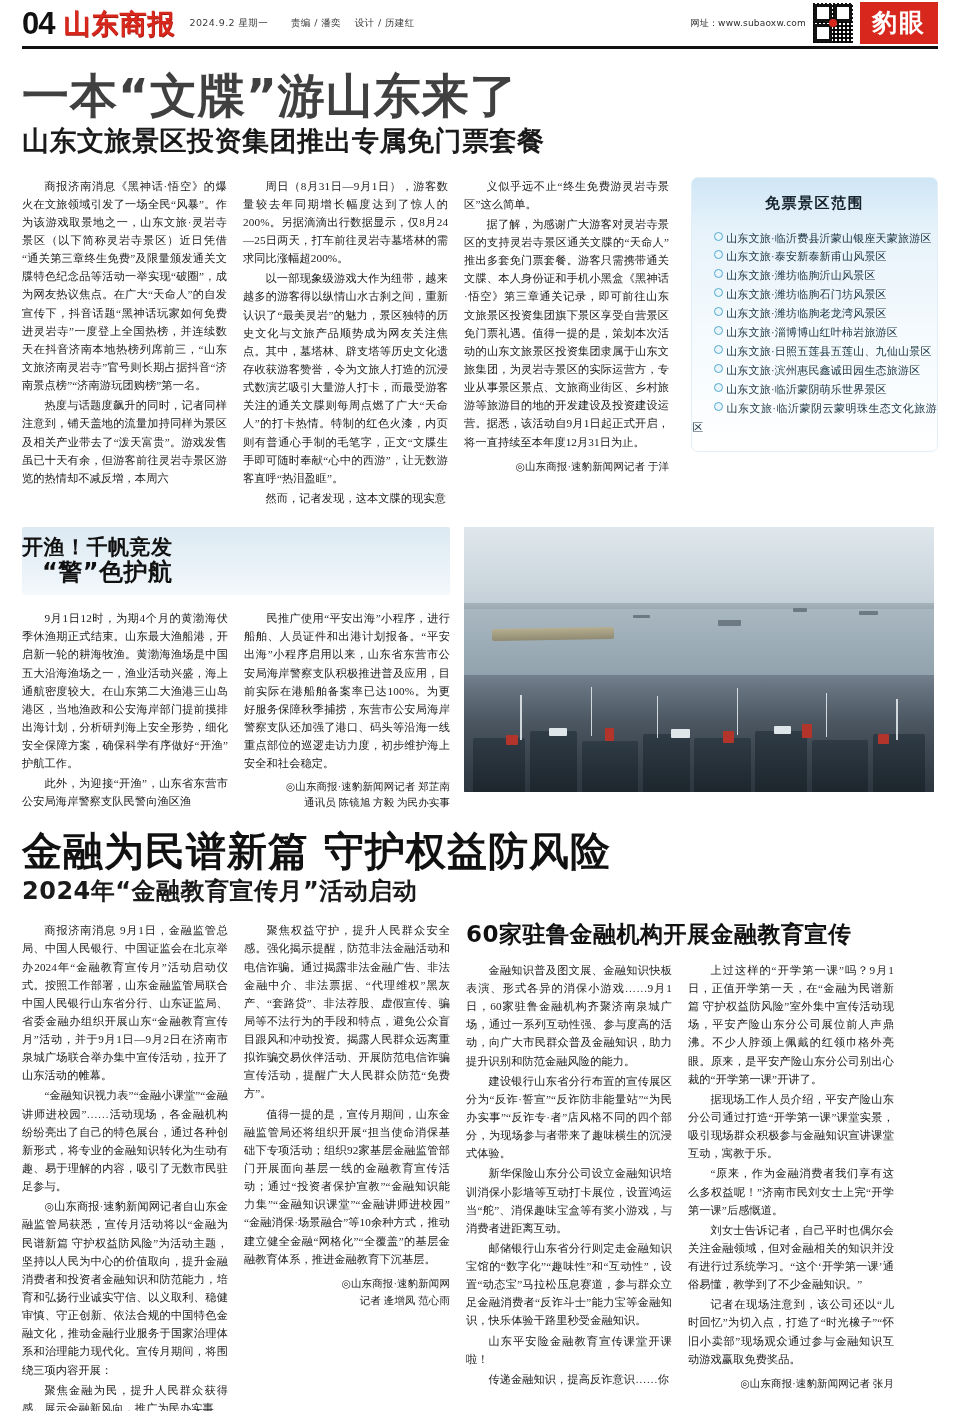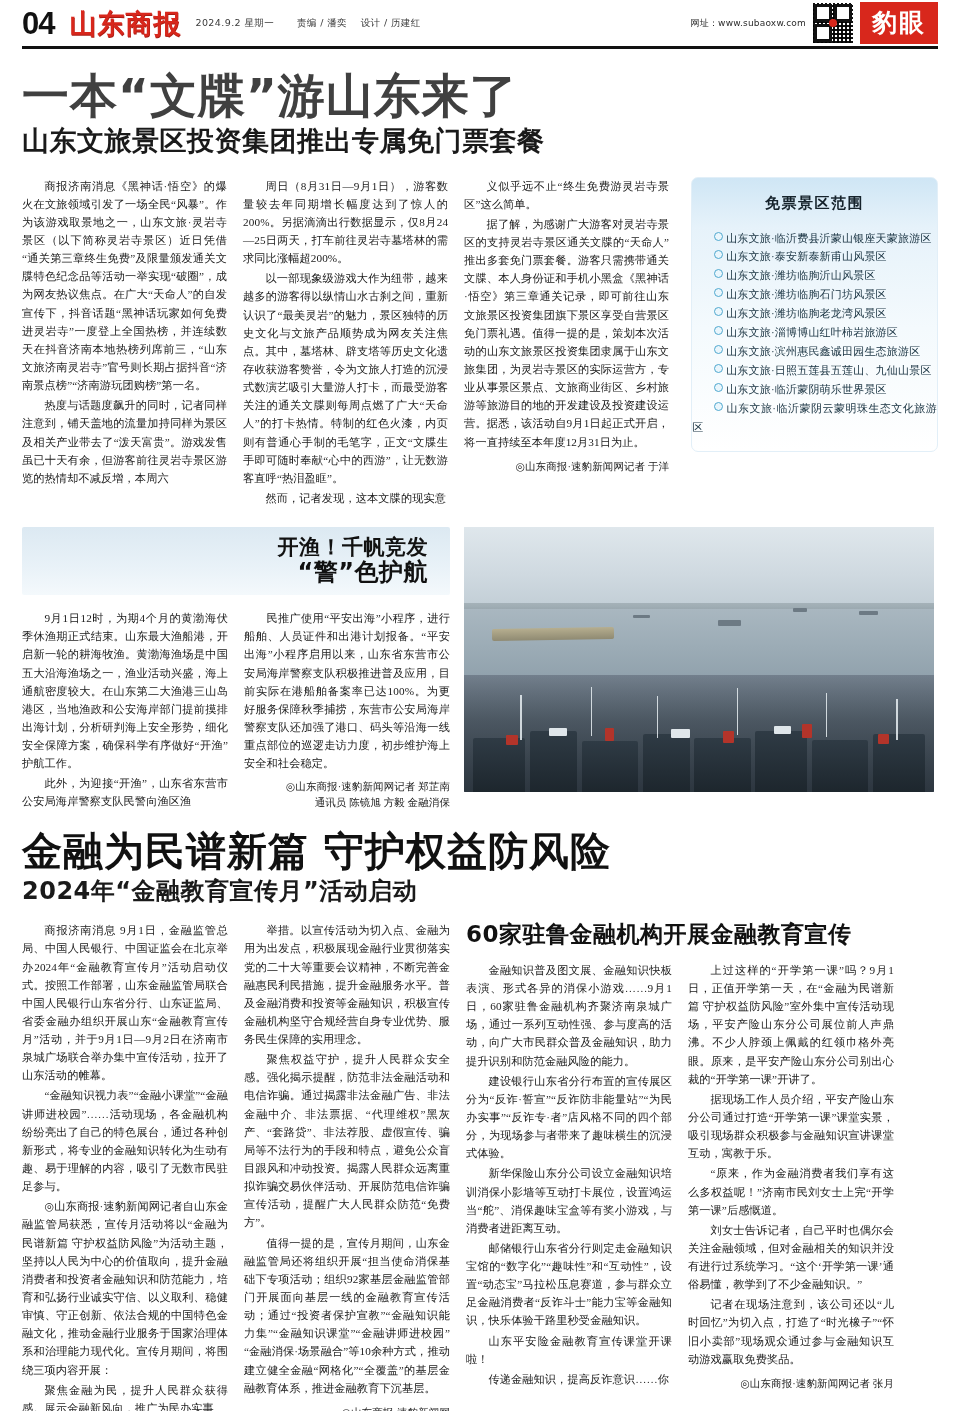--- a/index.html
+++ b/index.html
@@ -12,21 +12,21 @@
     overflow:hidden;
     position:relative;
   }
   .page{width:960px;height:1411px;position:relative;box-sizing:border-box;padding:0 22px;}
 
   
   .masthead{height:46px;display:flex;align-items:center;position:relative;}
   .folio{
     font-family:"Liberation Sans","DejaVu Sans",sans-serif;
     font-size:31px;font-weight:bold;letter-spacing:-1px;color:#111;line-height:1;
-    margin-right:15px;
+    margin-right:9px;
   }
   .paper-name{
     font-family:"DejaVu Sans","Liberation Sans",sans-serif;
     font-size:27px;font-weight:bold;color:#d8271c;line-height:1;letter-spacing:1px;
     text-shadow:0.5px 0.5px 0 #a81a12;
   }
   .mast-meta{
     margin-left:14px;font-size:9.5px;color:#3a3a3a;letter-spacing:.4px;
     font-family:"DejaVu Sans","Liberation Sans",sans-serif;white-space:nowrap;
   }
@@ -98,21 +98,21 @@
   .bullet{
     display:inline-block;width:7px;height:7px;border-radius:50%;
     border:1.4px solid #4fa8cf;background:#eaf6fc;margin-right:3px;vertical-align:1px;
   }
 
   
   .fish{margin-top:18px;display:flex;gap:14px;align-items:flex-start;}
   .fish-left{width:428px;}
   .fish-head{
     background:linear-gradient(180deg,#dce9f2 0%,#e9f2f8 60%,#f4f9fc 100%);
-    height:68px;border-radius:2px;display:flex;align-items:center;justify-content:flex-end;
+    height:68px;border-radius:2px;display:flex;align-items:center;justify-content:flex-start;
     padding-right:22px;box-sizing:border-box;
   }
   .fish-head .ttl{
     font-family:"DejaVu Sans","Liberation Sans",sans-serif;
     text-align:right;line-height:1.12;color:#111;
   }
   .fish-head .l1{font-size:21px;font-weight:bold;letter-spacing:.5px;}
   .fish-head .l2{font-size:24px;font-weight:bold;letter-spacing:.5px;}
   .fish-cols{display:flex;gap:16px;margin-top:14px;}
   .fish-cols .col{width:206px;font-size:11.2px;}
@@ -219,22 +219,22 @@
 
       <div class="sidebox">
         <h3>免票景区范围</h3>
         <ul>
           <li><span class="bullet"></span><span>山东文旅·临沂费县沂蒙山银座天蒙旅游区</span></li>
           <li><span class="bullet"></span><span>山东文旅·泰安新泰新甫山风景区</span></li>
           <li><span class="bullet"></span><span>山东文旅·潍坊临朐沂山风景区</span></li>
           <li><span class="bullet"></span><span>山东文旅·潍坊临朐石门坊风景区</span></li>
           <li><span class="bullet"></span><span>山东文旅·潍坊临朐老龙湾风景区</span></li>
           <li><span class="bullet"></span><span>山东文旅·淄博博山红叶柿岩旅游区</span></li>
+          <li><span class="bullet"></span><span>山东文旅·日照五莲县五莲山、九仙山景区</span></li>
           <li><span class="bullet"></span><span>山东文旅·滨州惠民鑫诚田园生态旅游区</span></li>
-          <li><span class="bullet"></span><span>山东文旅·日照五莲县五莲山、九仙山景区</span></li>
           <li><span class="bullet"></span><span>山东文旅·临沂蒙阴萌乐世界景区</span></li>
           <li><span class="bullet"></span><span>山东文旅·临沂蒙阴云蒙明珠生态文化旅游区</span></li>
         </ul>
       </div>
     </div>
   </div>
 
   <div class="fish">
     <div class="fish-left">
       <div class="fish-head">
@@ -245,21 +245,21 @@
       </div>
       <div class="fish-cols">
         <div class="col">
           <p>9月1日12时，为期4个月的黄渤海伏季休渔期正式结束。山东最大渔船港，开启新一轮的耕海牧渔。黄渤海渔场是中国五大沿海渔场之一，渔业活动兴盛，海上通航密度较大。在山东第二大渔港三山岛港区，当地渔政和公安海岸部门提前摸排出海计划，分析研判海上安全形势，细化安全保障方案，确保科学有序做好“开渔”护航工作。</p>
           <p>此外，为迎接“开渔”，山东省东营市公安局海岸警察支队民警向渔区渔</p>
         </div>
         <div class="col">
           <p>民推广使用“平安出海”小程序，进行船舶、人员证件和出港计划报备。“平安出海”小程序启用以来，山东省东营市公安局海岸警察支队积极推进普及应用，目前实际在港船舶备案率已达100%。为更好服务保障秋季捕捞，东营市公安局海岸警察支队还加强了港口、码头等沿海一线重点部位的巡逻走访力度，初步维护海上安全和社会稳定。</p>
           <div class="photo-credit">
             <div>◎山东商报·速豹新闻网记者 郑芷南</div>
-            <div>通讯员 陈镜旭 方毅 金融消保</div>
+            <div>通讯员 陈镜旭 方毅 为民办实事</div>
           </div>
         </div>
       </div>
     </div>
 
     <div class="photo">
       <div class="sky"></div>
       <div class="far-shore"></div>
       <div class="water"></div>
       <div class="jetty"></div>
@@ -299,21 +299,20 @@
     <h2>2024年“金融教育宣传月”活动启动</h2>
 
     <div class="fin-body">
       <div class="col">
         <p>商报济南消息 9月1日，金融监管总局、中国人民银行、中国证监会在北京举办2024年“金融教育宣传月”活动启动仪式。按照工作部署，山东金融监管局联合中国人民银行山东省分行、山东证监局、省委金融办组织开展山东“金融教育宣传月”活动，并于9月1日—9月2日在济南市泉城广场联合举办集中宣传活动，拉开了山东活动的帷幕。</p>
         <p>“金融知识视力表”“金融小课堂”“金融讲师进校园”……活动现场，各金融机构纷纷亮出了自己的特色展台，通过各种创新形式，将专业的金融知识转化为生动有趣、易于理解的内容，吸引了无数市民驻足参与。</p>
         <p>◎山东商报·速豹新闻网记者自山东金融监管局获悉，宣传月活动将以“金融为民谱新篇 守护权益防风险”为活动主题，坚持以人民为中心的价值取向，提升金融消费者和投资者金融知识和防范能力，培育和弘扬行业诚实守信、以义取利、稳健审慎、守正创新、依法合规的中国特色金融文化，推动金融行业服务于国家治理体系和治理能力现代化。宣传月期间，将围绕三项内容开展：</p>
         <p>聚焦金融为民，提升人民群众获得感。展示金融新风向，推广为民办实事</p>
       </div>
       <div class="col">
-        <p>举措。以宣传活动为切入点、金融为用为出发点，积极展现金融行业贯彻落实党的二十大等重要会议精神，不断完善金融惠民利民措施，提升金融服务水平。普及金融消费和投资等金融知识，积极宣传金融机构坚守合规经营自身专业优势、服务民生保障的实用理念。</p>
         <p>聚焦权益守护，提升人民群众安全感。强化揭示提醒，防范非法金融活动和电信诈骗。通过揭露非法金融广告、非法金融中介、非法票据、“代理维权”黑灰产、“套路贷”、非法荐股、虚假宣传、骗局等不法行为的手段和特点，避免公众盲目跟风和冲动投资。揭露人民群众远离重拟诈骗交易伙伴活动、开展防范电信诈骗宣传活动，提醒广大人民群众防范“免费方”。</p>
         <p>值得一提的是，宣传月期间，山东金融监管局还将组织开展“担当使命消保基础下专项活动；组织92家基层金融监管部门开展面向基层一线的金融教育宣传活动；通过“投资者保护宣教”“金融知识能力集”“金融知识课堂”“金融讲师进校园”“金融消保·场景融合”等10余种方式，推动建立健全金融“网格化”“全覆盖”的基层金融教育体系，推进金融教育下沉基层。</p>
         <div class="byline" style="white-space:pre-line">◎山东商报·速豹新闻网
 记者 逄增凤 范心雨</div>
       </div>
 
       <div class="fin-right">
         <h3>60家驻鲁金融机构开展金融教育宣传</h3>
         <div class="fin-right-cols">
           <div class="col">

